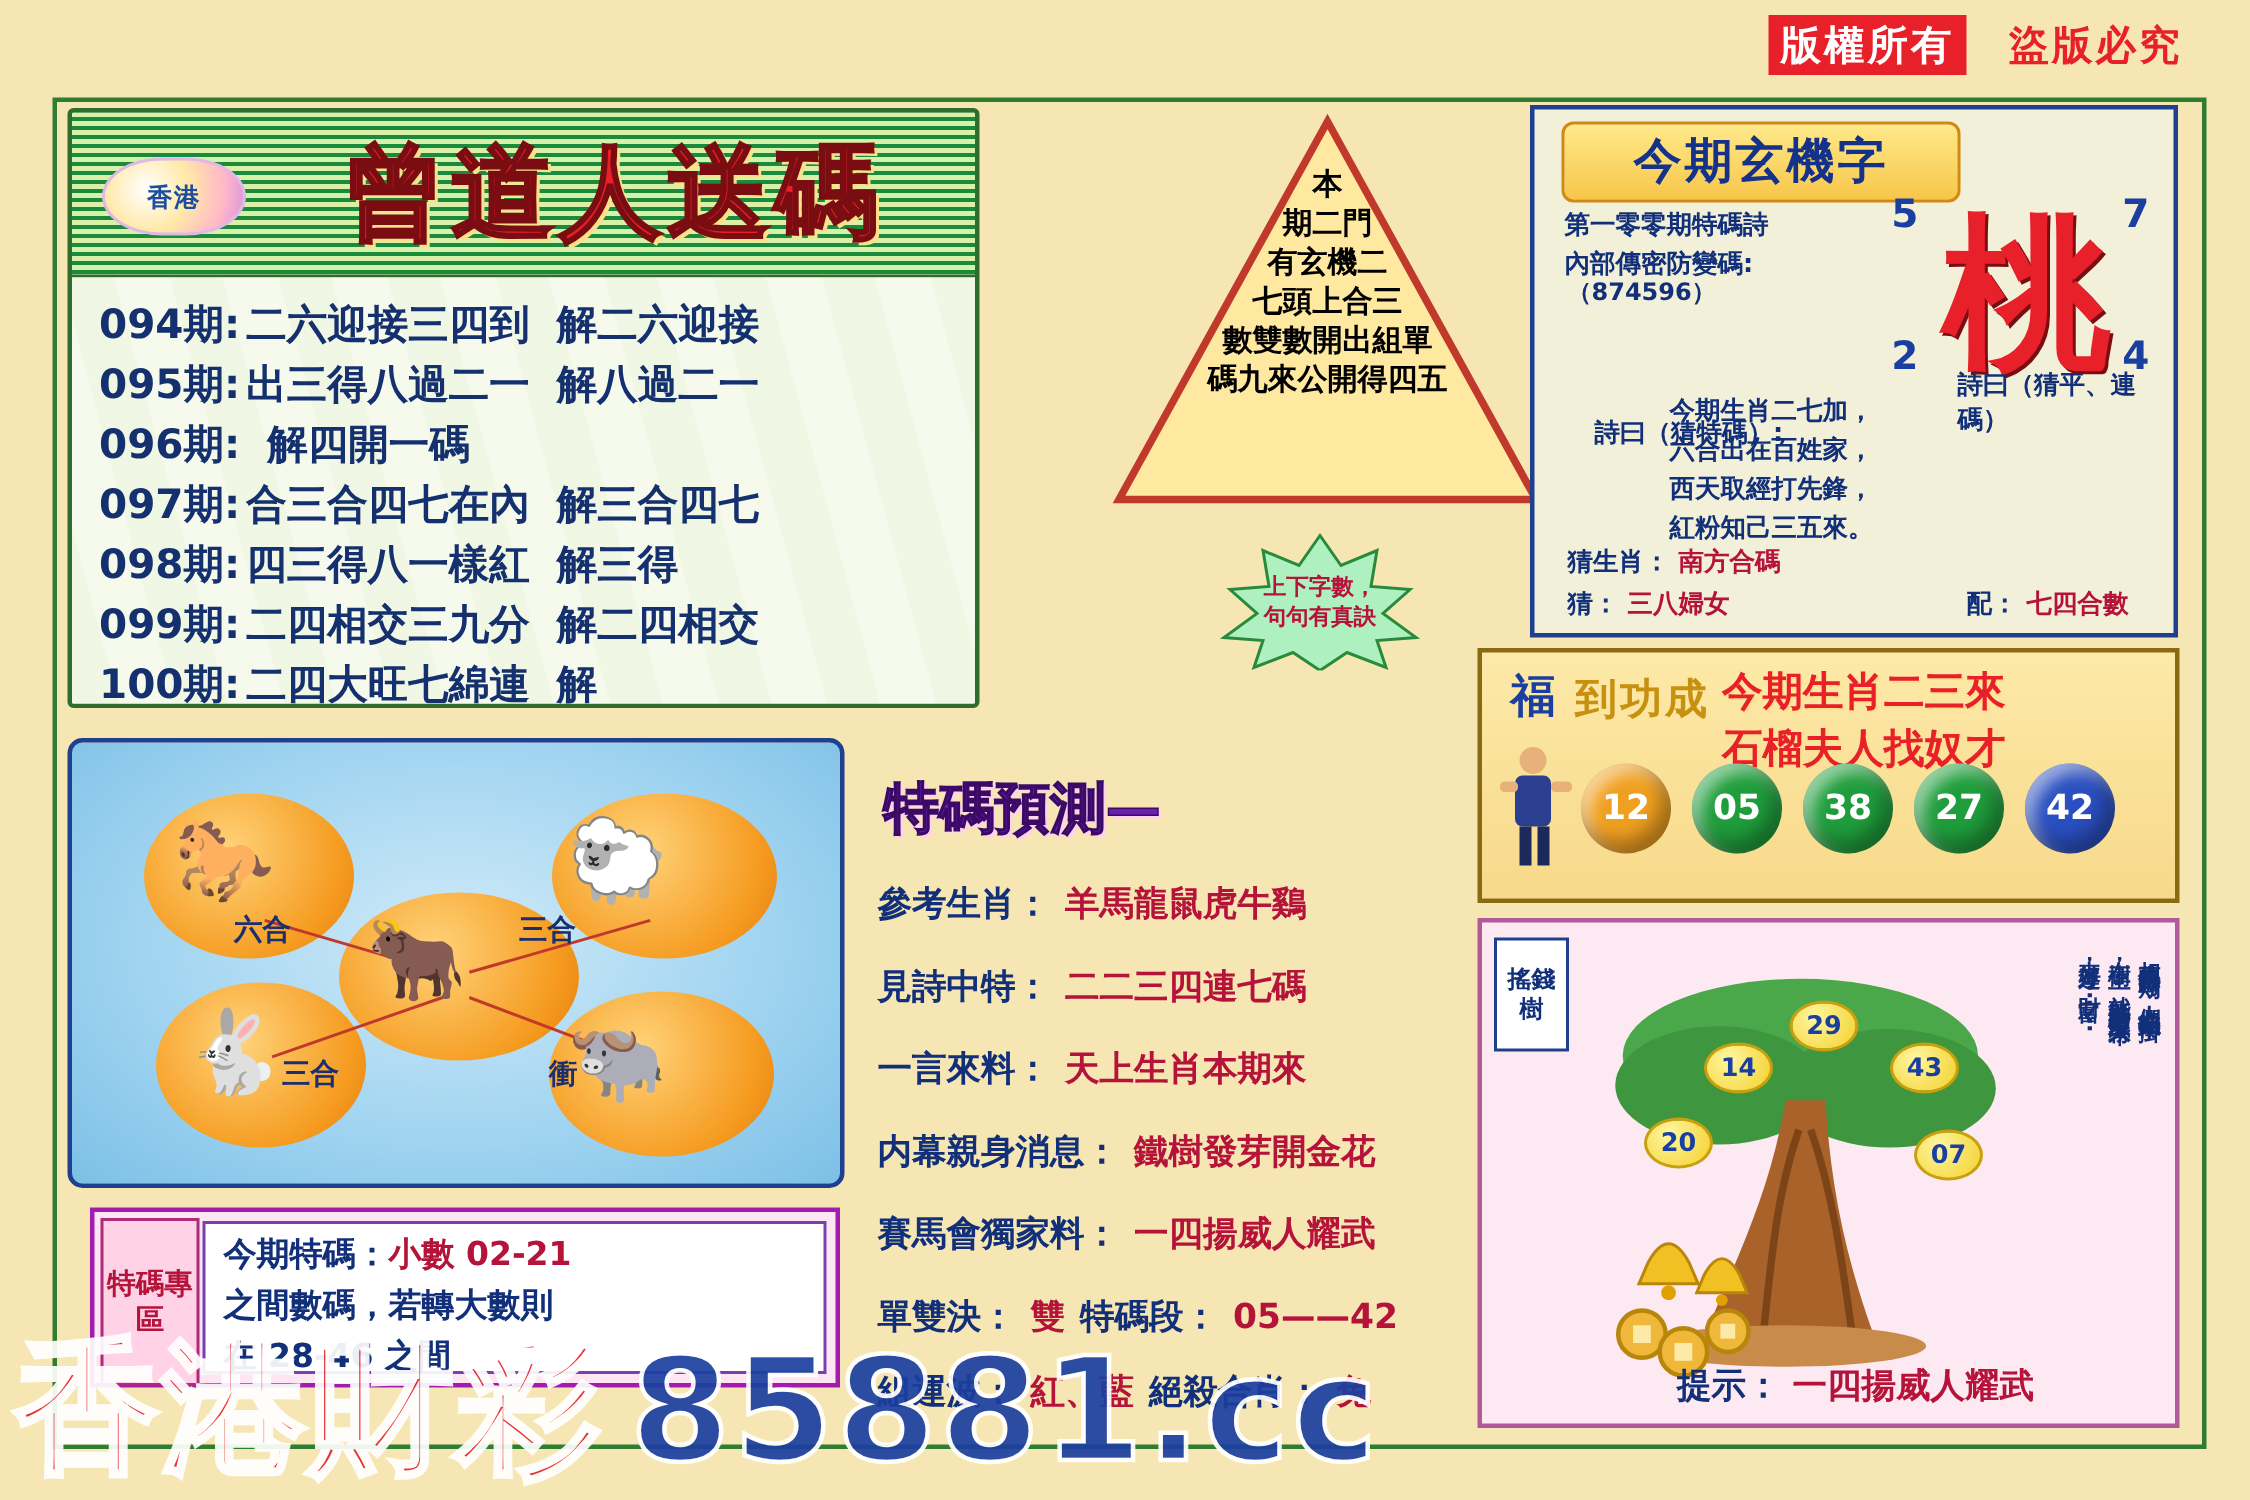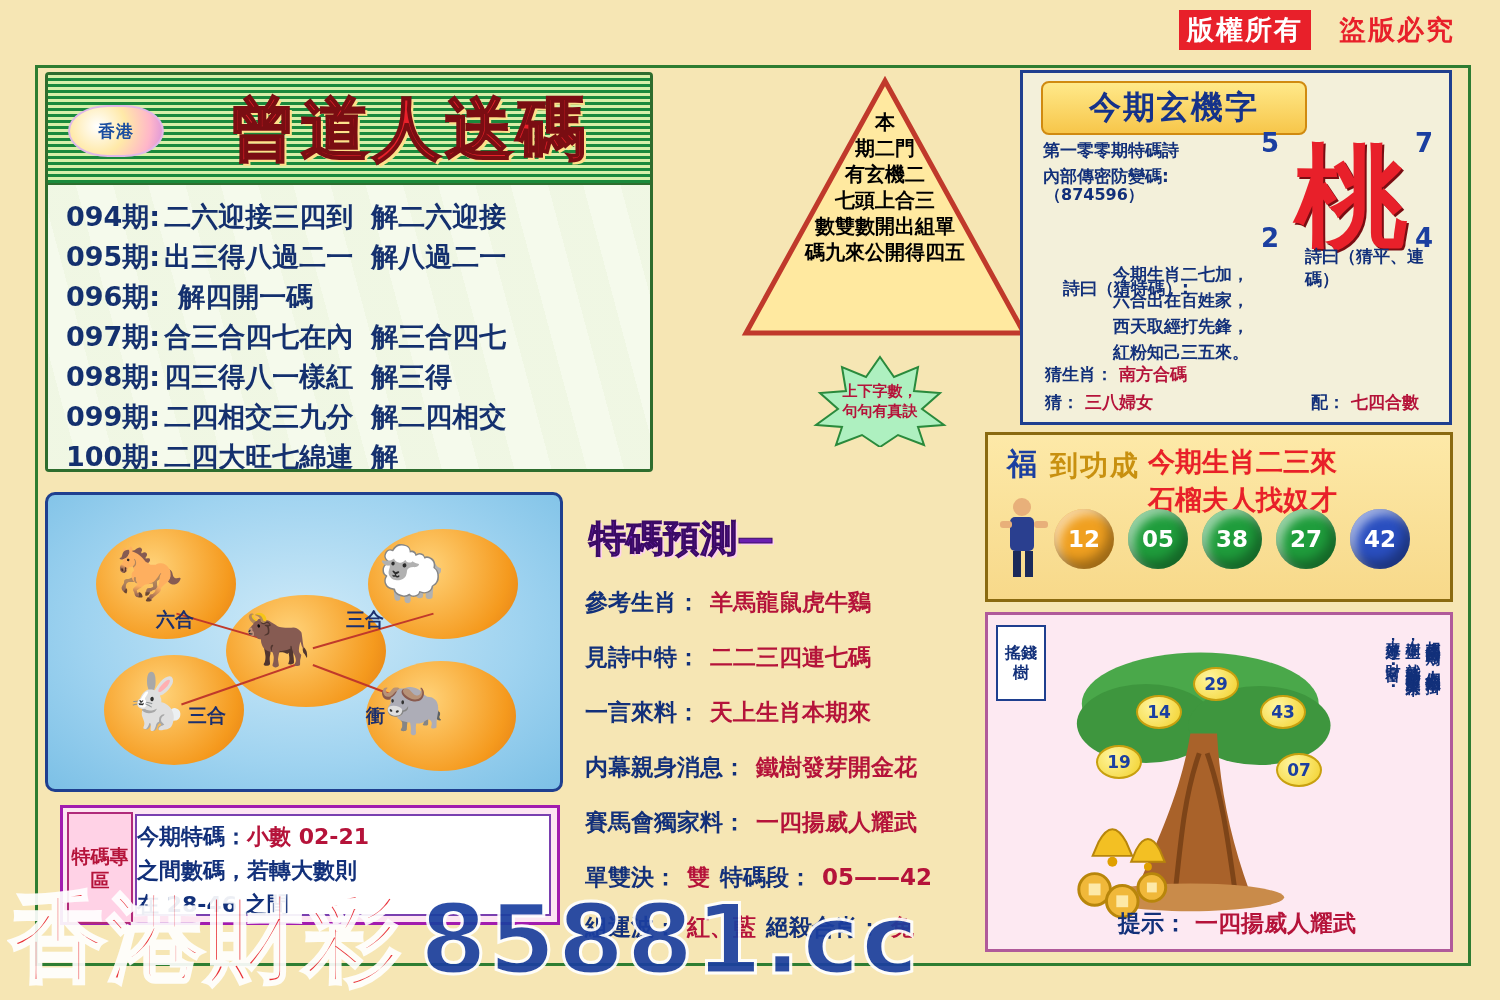--- a/index.html
+++ b/index.html
@@ -207,21 +207,21 @@
   }
   .sp-badge{
     position:absolute;left:4px;top:4px;width:62px;height:108px;
     background:#ffd2e6;border:2px solid #b02a7a;
     display:flex;align-items:center;justify-content:center;text-align:center;
     font-size:19px;font-weight:bold;color:#b5133a;line-height:24px;
   }
   .sp-body{
     position:absolute;left:72px;top:6px;right:6px;bottom:6px;
     border:2px solid #7a3fb0;background:#fff;
-    padding:4px 0;box-sizing:border-box;
+    padding:4px 12px;box-sizing:border-box;
     font-size:22px;font-weight:bold;color:#12307a;line-height:34px;
   }
   .sp-body .v{color:#b5133a;}
 
   
   .panel-pred{
     position:absolute;left:575px;top:492px;width:395px;height:460px;
     box-sizing:border-box;
   }
   .pred-title{
@@ -421,21 +421,21 @@
     <div class="leaf" style="left:205px;top:52px">
         <span>29</span>
       </div>
     <div class="leaf" style="left:148px;top:80px">
         <span>14</span>
       </div>
     <div class="leaf" style="left:272px;top:80px">
         <span>43</span>
       </div>
     <div class="leaf" style="left:108px;top:130px">
-        <span>19</span>
+        <span>20</span>
       </div>
     <div class="leaf" style="left:288px;top:138px">
         <span>07</span>
       </div>
 
     <div class="tree-side">
       <span>相傳三國時期，人們把錢幣掛</span>
       <span>在樹上，就能夠給自己及家人帶</span>
       <span>來好運，財富⋯⋯</span>
     </div>

